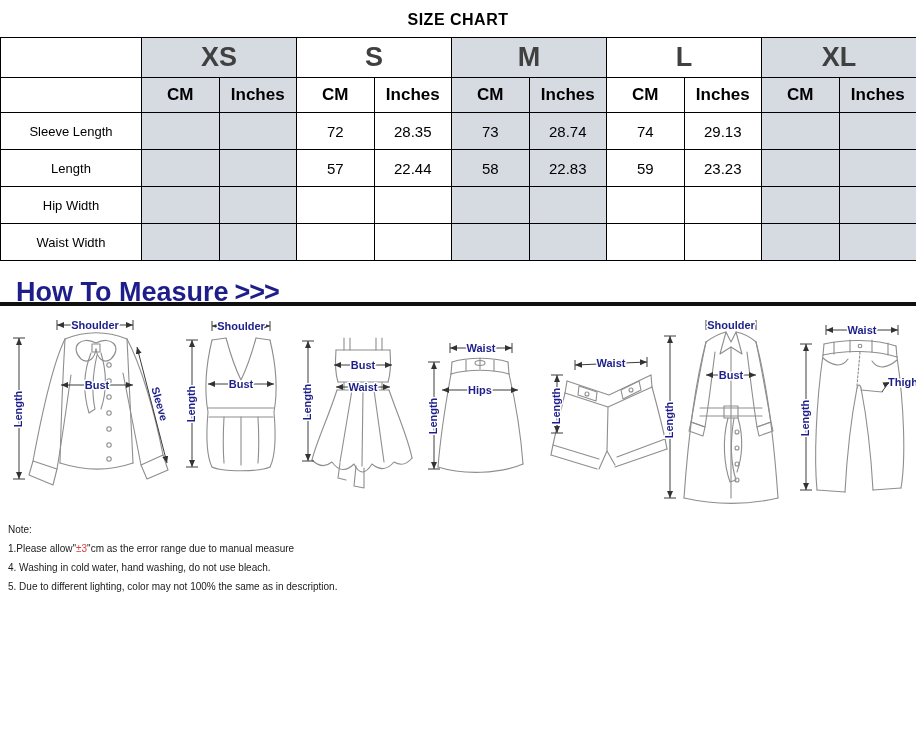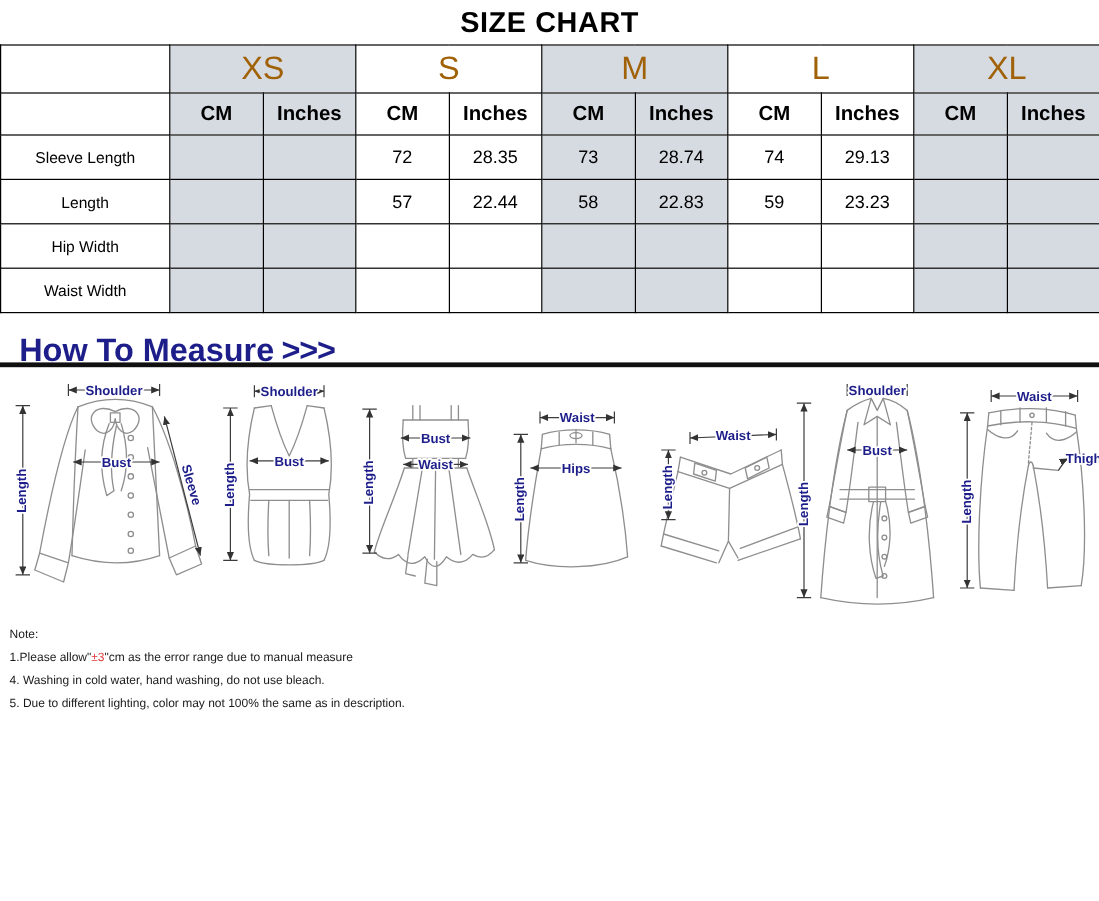--- a/index.html
+++ b/index.html
@@ -1,23 +1,23 @@
 <!DOCTYPE html>
 <html><head>
 <meta charset="utf-8">
 <style>
   html,body{margin:0;padding:0;width:916px;height:751px;background:#fff;
     font-family:"Liberation Sans",sans-serif;color:#000;overflow:hidden}
-  .title{height:37px;line-height:40px;text-align:center;font-size:24px;font-weight:bold;letter-spacing:.5px}
+  .title{height:37px;line-height:40px;text-align:center;font-size:16px;font-weight:bold;letter-spacing:.5px}
   table.size-chart{border-collapse:collapse;table-layout:fixed;width:916px}
   .size-chart th,.size-chart td{border:1px solid #000;text-align:center;vertical-align:middle;
     padding:0;overflow:hidden;white-space:nowrap;font-weight:normal}
   .size-chart .sh{background:#d6dbe2}
   tr.sizes{height:40px}
-  th.size{font-size:27px;font-weight:normal;color:#a16207}
+  th.size{font-size:27px;font-weight:bold;color:#404040}
   tr.units{height:35px}
   td.unit{font-size:17px;font-weight:bold}
   tbody tr.brow{height:37px}
   td.lbl{font-size:13px}
   td.val{font-size:15px}
   .howto{margin:16px 0 0 16px;height:24px;font-size:27px;font-weight:bold;color:#1d1e8a}
   .howto .chev{margin-left:6px;letter-spacing:-1px}
   .divider{height:4px;background:#101010;margin-top:1px}
   .diagrams{position:relative;height:212px}
   .diagrams svg{position:absolute;overflow:visible}

